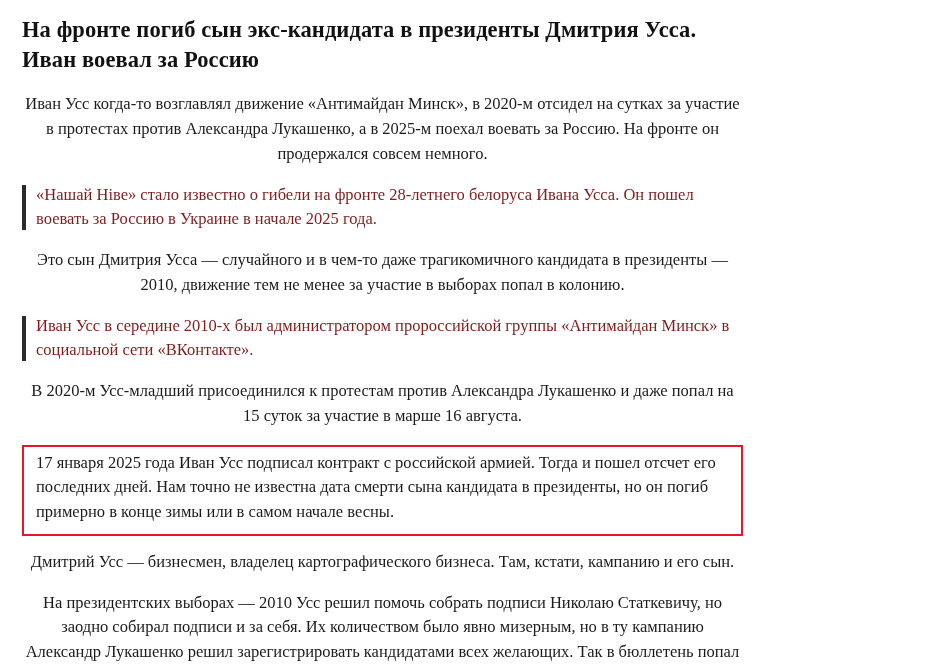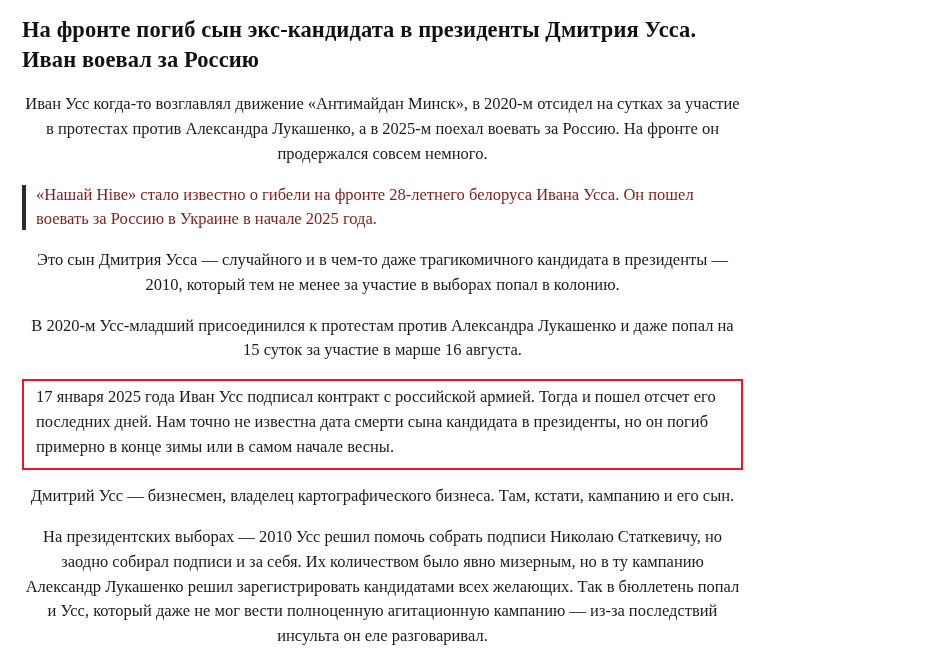--- a/index.html
+++ b/index.html
@@ -74,22 +74,25 @@
 <div class="article">
 
   <h1 class="headline">На фронте погиб сын экс-кандидата в президенты Дмитрия Усса. Иван воевал за Россию</h1>
 
   <p class="para">Иван Усс когда-то возглавлял движение «Антимайдан Минск», в 2020-м отсидел на сутках за участие в протестах против Александра Лукашенко, а в 2025-м поехал воевать за Россию. На фронте он продержался совсем немного.</p>
 
   <div class="quote">
     <span>«Нашай Ніве» стало известно о гибели на фронте 28-летнего белоруса Ивана Усса. Он пошел воевать за Россию в Украине в начале 2025 года.</span>
   </div>
 
-  <p class="para">Это сын Дмитрия Усса — случайного и в чем-то даже трагикомичного кандидата в президенты — 2010, который тем не менее за участие в выборах попал в колонию.</p>
+  <p class="para">Это сын Дмитрия Усса — случайного и в чем-то даже трагикомичного кандидата в президенты — 2010, движение тем не менее за участие в выборах попал в колонию.</p>
 
+  <div class="quote">
+    <span>Иван Усс в середине 2010-х был администратором пророссийской группы «Антимайдан Минск» в социальной сети «ВКонтакте».</span>
+  </div>
 
   <p class="para">В 2020-м Усс-младший присоединился к протестам против Александра Лукашенко и даже попал на 15 суток за участие в марше 16 августа.</p>
 
   <div class="highlight-box">
     <p>17 января 2025 года Иван Усс подписал контракт с российской армией. Тогда и пошел отсчет его последних дней. Нам точно не известна дата смерти сына кандидата в президенты, но он погиб примерно в конце зимы или в самом начале весны.</p>
   </div>
 
   <p class="para tight">Дмитрий Усс — бизнесмен, владелец картографического бизнеса. Там, кстати, кампанию и его сын.</p>
 
   <p class="para">На президентских выборах — 2010 Усс решил помочь собрать подписи Николаю Статкевичу, но заодно собирал подписи и за себя. Их количеством было явно мизерным, но в ту кампанию Александр Лукашенко решил зарегистрировать кандидатами всех желающих. Так в бюллетень попал и Усс, который даже не мог вести полноценную агитационную кампанию — из-за последствий инсульта он еле разговаривал.</p>

